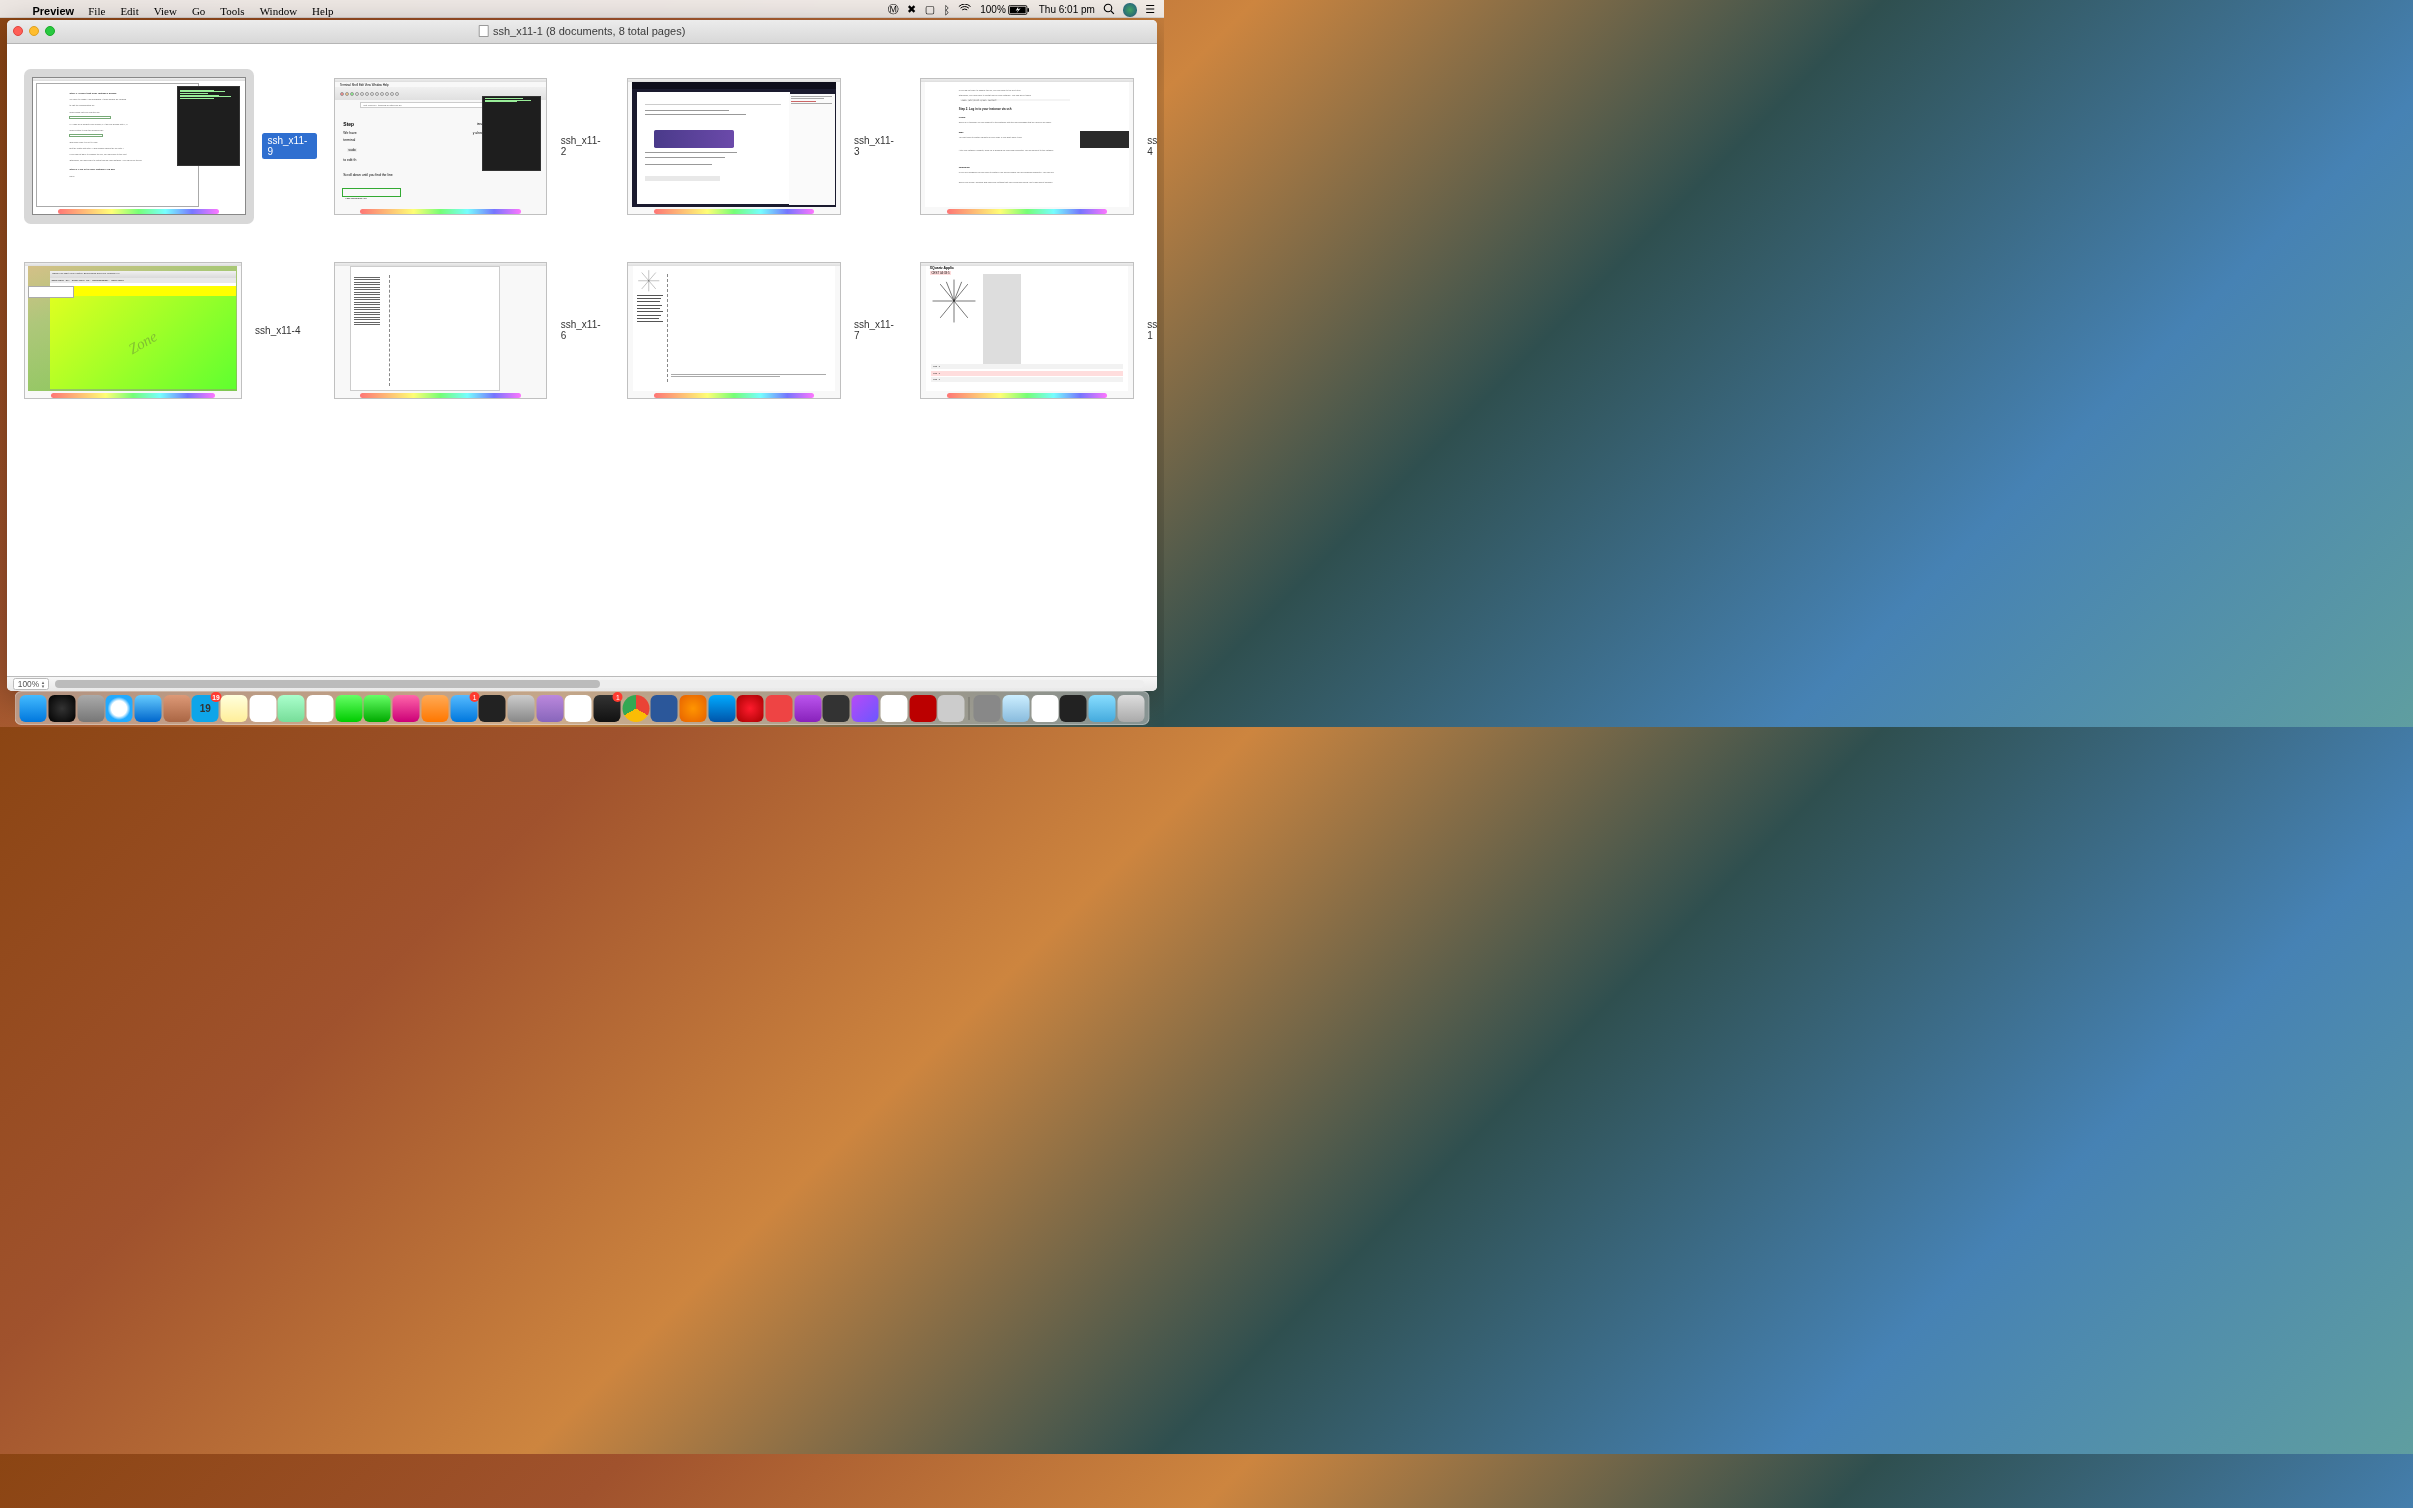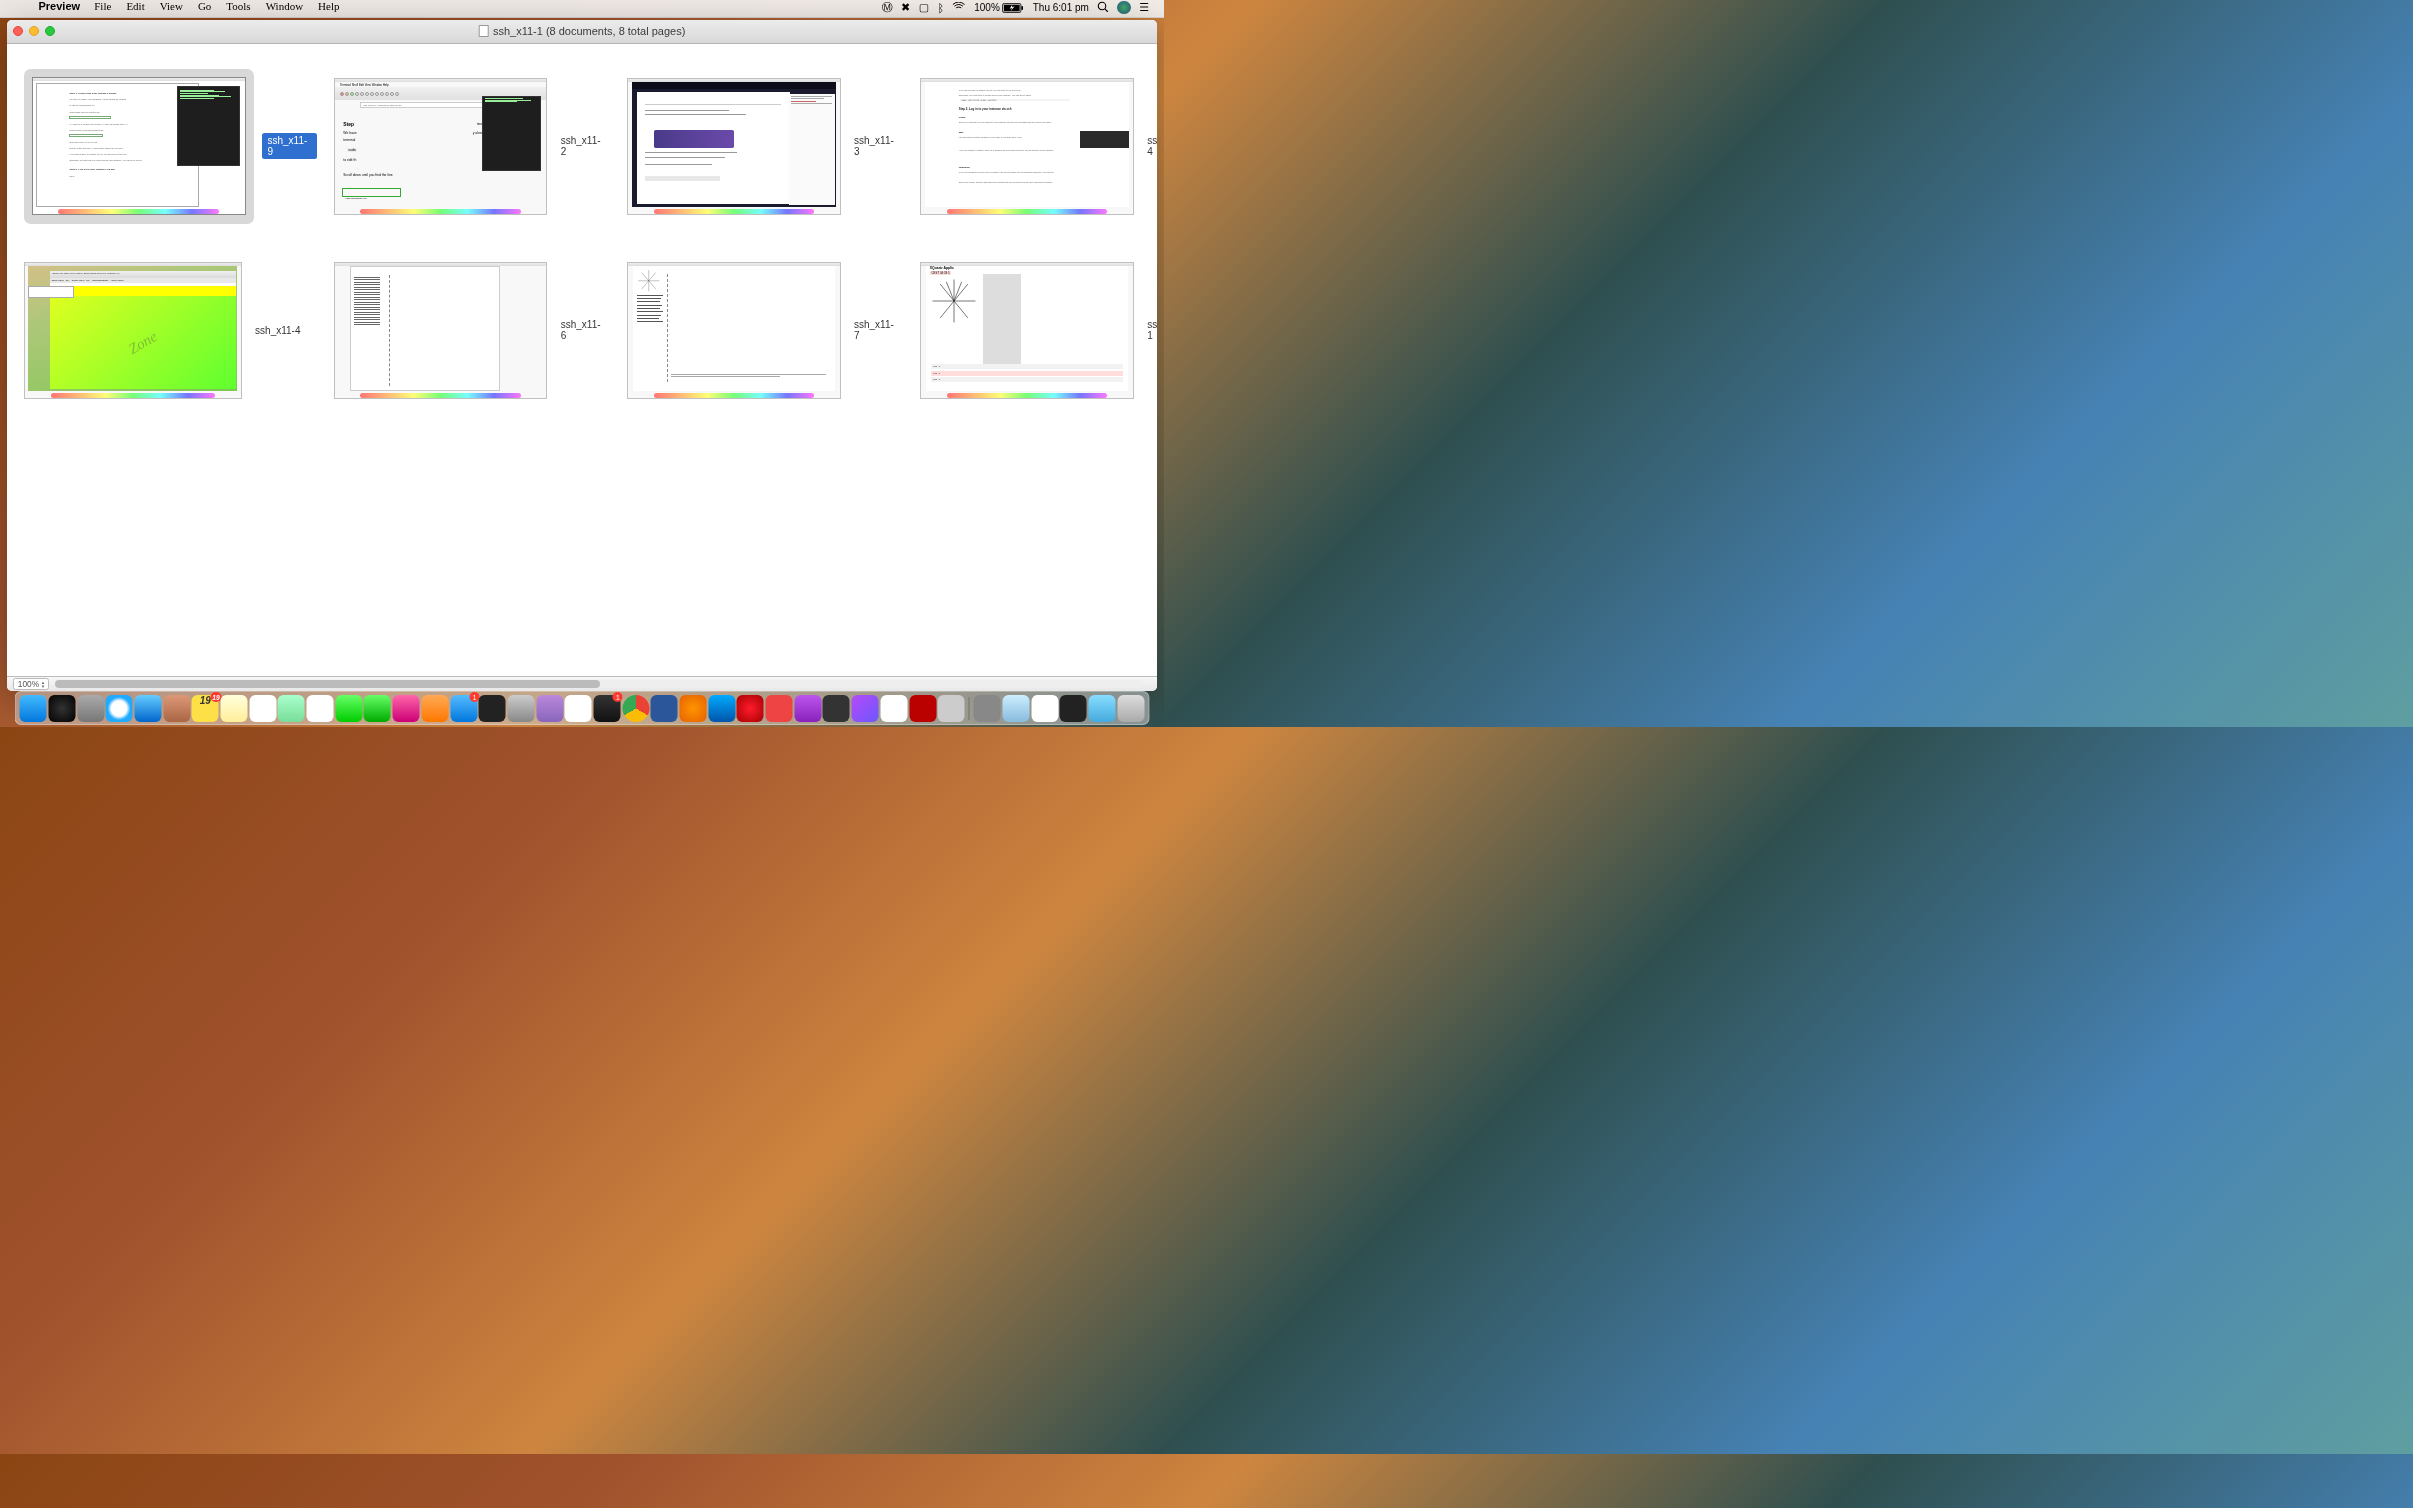--- a/index.html
+++ b/index.html
@@ -12,22 +12,22 @@
       overflow: hidden;
       position: relative;
     }
     
     
     .menubar {
       height: 18.4px;
       background: rgba(245,245,245,0.92);
       backdrop-filter: blur(8.4px);
       display: flex;
-      align-items: flex-start;
-      padding: 0 15px;
+      align-items: flex-end;
+      padding: 0 9px;
       font-size: 11px;
       border-bottom: 0.8px solid rgba(0,0,0,0.1);
     }
     .menubar-left { display: flex; align-items: center; gap: 0; }
     .menubar-left .apple { font-size: 11.7px; padding: 0 8.4px; }
     .menubar-left .app-name { font-weight: 600; padding: 0 6.7px; }
     .menubar-left .menu-item { padding: 0 7.5px; font-family: Liberation Serif, serif; }
     .menubar-right { margin-left: auto; display: flex; align-items: center; gap: 8.4px; font-size: 10px; }
     .menubar-right .icon { font-size: 11px; }
     .menubar-right .battery { display: flex; align-items: center; gap: 2.5px; }
@@ -557,21 +557,21 @@
   </div>
 </div>
 
 <div class="dock">
   <div class="dock-icon" style="background:linear-gradient(#4bf,#07d);"></div>
   <div class="dock-icon" style="background:radial-gradient(circle,#333,#000);"></div>
   <div class="dock-icon" style="background:linear-gradient(#aaa,#777);"></div>
   <div class="dock-icon" style="background:radial-gradient(circle,#fff 40%,#2af 60%);"></div>
   <div class="dock-icon" style="background:linear-gradient(#6cf,#06c);"></div>
   <div class="dock-icon" style="background:linear-gradient(#d97,#a64);"></div>
-  <div class="dock-icon" style="background:#fde047;display:flex;justify-content:center;font-size:10px;font-weight:600;color:#333;font-style:italic;">
+  <div class="dock-icon" style="background:#0ea5e9;display:flex;align-items:center;justify-content:center;font-size:10px;font-weight:600;color:#333;">
       <span class="badge">19</span>
       <span>19</span>
     </div>
   <div class="dock-icon" style="background:linear-gradient(#ffd,#fe9);"></div>
   <div class="dock-icon" style="background:#fff;"></div>
   <div class="dock-icon" style="background:linear-gradient(#afc,#7d9);"></div>
   <div class="dock-icon" style="background:#fff;"></div>
   <div class="dock-icon" style="background:linear-gradient(#6f6,#0c0);"></div>
   <div class="dock-icon" style="background:linear-gradient(#6f6,#0a0);"></div>
   <div class="dock-icon" style="background:linear-gradient(#f6a,#c07);"></div>

